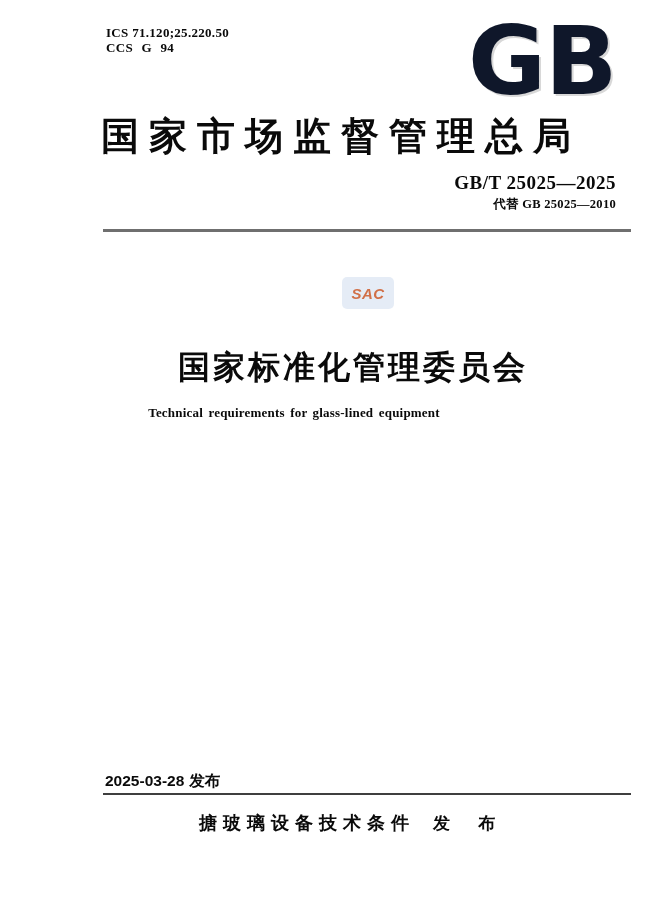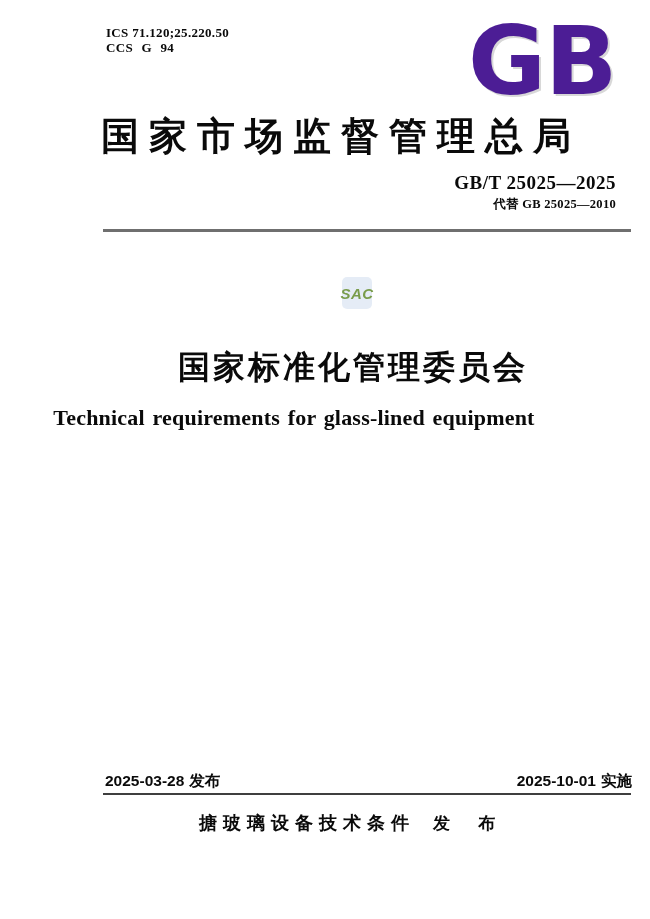--- a/index.html
+++ b/index.html
@@ -18,21 +18,21 @@
     font-weight:bold;font-size:13px;line-height:15px;
     font-family:"Liberation Serif","DejaVu Serif",serif;
     letter-spacing:0.3px;
   }
   .ics-block .ccs{word-spacing:5px;}
   
   .gb-logo{
     position:absolute;left:440px;top:22px;
     font-family:"DejaVu Sans","Liberation Sans",sans-serif;
     font-weight:bold;font-size:95px;line-height:78px;
-    letter-spacing:-1px;color:#4c1d95;
+    letter-spacing:-1px;color:#0f172a;
     text-shadow:2px 2px 0 #d8d8d8;
   }
   
   .cn-std-title{
     position:absolute;left:73px;top:113px;width:530px;
     font-weight:bold;font-size:38px;line-height:46px;
     letter-spacing:10px;white-space:nowrap;
     font-family:"Liberation Serif","DejaVu Serif",serif;
   }
   .std-number{
@@ -44,37 +44,37 @@
     position:absolute;right:62px;top:196px;
     font-weight:bold;font-size:12.5px;text-align:left;
     letter-spacing:0.3px;
   }
   .rule-top{
     position:absolute;left:75px;top:229px;width:528px;height:3px;
     background:#6f6f6f;
   }
   
   .watermark{
-    position:absolute;left:314px;top:277px;width:30px;height:32px;
+    position:absolute;left:314px;top:277px;width:52px;height:32px;
     background:#dde6f3;border-radius:5px;
     display:flex;align-items:center;justify-content:center;
-    color:#4d7c0f;font-family:"Liberation Sans","DejaVu Sans",sans-serif;
+    color:#c2410c;font-family:"Liberation Sans","DejaVu Sans",sans-serif;
     font-weight:bold;font-style:italic;font-size:15px;letter-spacing:0.5px;
     opacity:0.75;
   }
   
   .doc-title-zh{
     position:absolute;left:0;top:346px;width:650px;
     text-align:center;font-weight:bold;font-size:32px;
     letter-spacing:3px;
     font-family:"Liberation Sans","DejaVu Sans",sans-serif;
   }
   .doc-title-en{
     position:absolute;left:0;top:405px;width:532px;
-    text-align:center;font-weight:bold;font-size:22px;
+    text-align:center;font-weight:bold;font-size:13px;
     letter-spacing:0.2px;word-spacing:2px;
     font-family:"Liberation Serif","DejaVu Serif",serif;
   }
   
   .dates-row{
     position:absolute;left:77px;top:771px;width:527px;
     display:flex;justify-content:space-between;
     font-family:"Liberation Sans","DejaVu Sans",sans-serif;
     font-weight:bold;font-size:15.5px;align-items:center;
   }
@@ -123,23 +123,20 @@
   <div class="watermark">SAC</div>
 
   <div class="doc-title-zh">国家标准化管理委员会</div>
 
   <div class="doc-title-en">Technical requirements for glass-lined equipment</div>
 
   <div class="dates-row">
     <div>
       <span>2025-03-28</span><span class="lbl">发布</span>
     </div>
-    <div>
-      <span>2025-10-01</span><span class="lbl">实施</span>
-    </div>
   </div>
 
   <div class="rule-bottom"></div>
 
   <div class="footer">
     <div class="issuers">
       <div>搪玻璃设备技术条件</div>
     </div>
     <div class="publish-label">发 布</div>
   </div>

